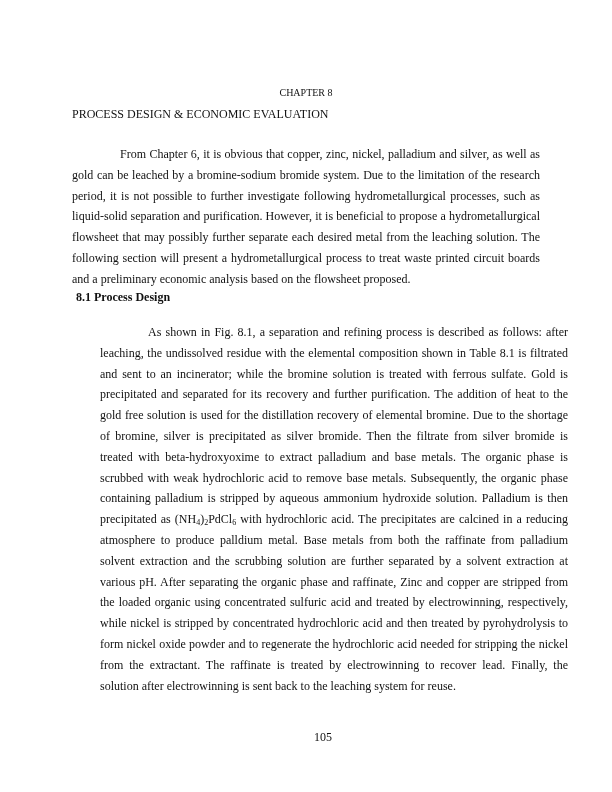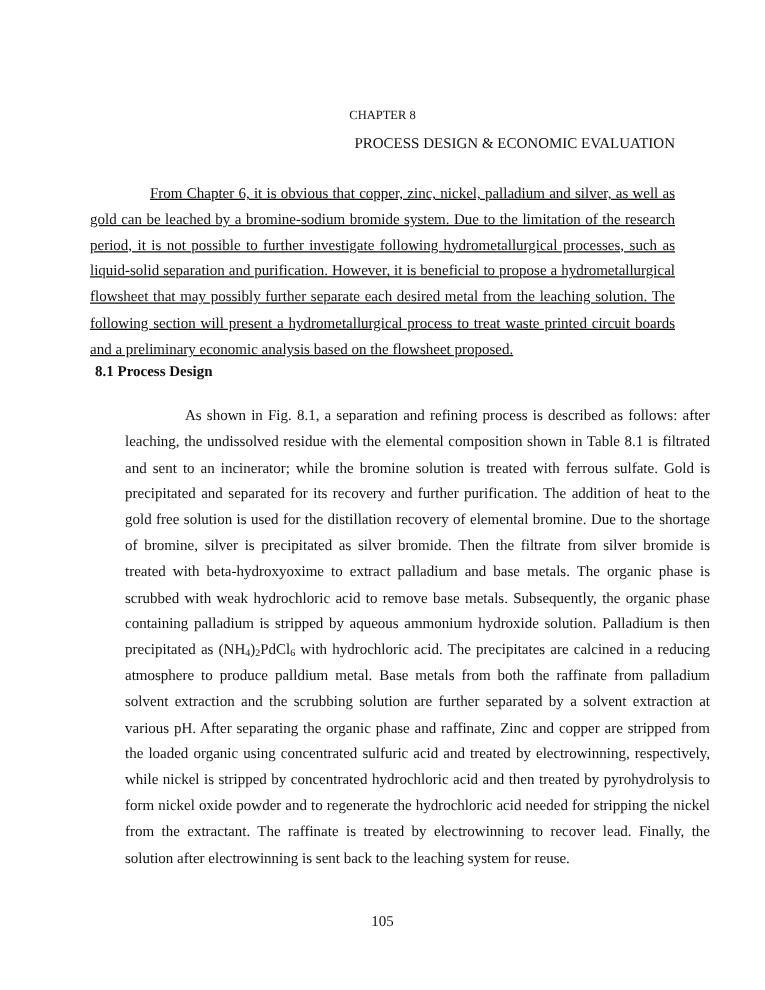--- a/index.html
+++ b/index.html
@@ -1,25 +1,25 @@
 <!DOCTYPE html>
 <html><head>
   <meta charset="utf-8">
   <style>
     html, body { margin: 0; padding: 0; background: #ffffff; }
     body { width: 612px; height: 792px; position: relative; overflow: hidden;
       font-family: "Liberation Serif", serif; color: #111; }
     .page { position: absolute; left: 72px; top: 0; width: 468px; }
     .chapter { position: absolute; top: 70px; left: 0; width: 468px; text-align: center; font-size: 10px; line-height: 16px; margin-top: 15px; }
-    .title { position: absolute; top: 106px; left: 0; width: 468px; text-align: right; font-size: 12px; line-height: 16px; }
+    .title { position: absolute; top: 106px; left: 0; width: 468px; text-align: left; font-size: 12px; line-height: 16px; }
     .para { position: absolute; left: 0; width: 468px; font-size: 12px; line-height: 20.8px; text-align: justify; text-indent: 48px; margin: 0; }
-    .p1 { top: 144px; text-decoration: underline; }
+    .p1 { top: 144px; }
     .heading { position: absolute; top: 289px; left: 4px; font-size: 12px; font-weight: bold; line-height: 16px; }
     .p2 { top: 322px; margin-left: 28px; }
-    .pagenum { position: absolute; top: 729px; left: 0; width: 468px; text-align: center; font-size: 12px; line-height: 16px; }
+    .pagenum { position: absolute; top: 729px; left: 17px; width: 468px; text-align: center; font-size: 12px; line-height: 16px; }
     sub { font-size: 8px; vertical-align: -2px; line-height: 0; }
   </style>
 </head>
 <body>
 
 <div class="page">
   <div class="chapter">CHAPTER 8</div>
   <div class="title">PROCESS DESIGN &amp; ECONOMIC EVALUATION</div>
   <p class="para p1">From Chapter 6, it is obvious that copper, zinc, nickel, palladium and silver, as well as gold can be leached by a bromine-sodium bromide system. Due to the limitation of the research period, it is not possible to further investigate following hydrometallurgical processes, such as liquid-solid separation and purification. However, it is beneficial to propose a hydrometallurgical flowsheet that may possibly further separate each desired metal from the leaching solution. The following section will present a hydrometallurgical process to treat waste printed circuit boards and a preliminary economic analysis based on the flowsheet proposed.</p>
   <div class="heading">8.1 Process Design</div>

